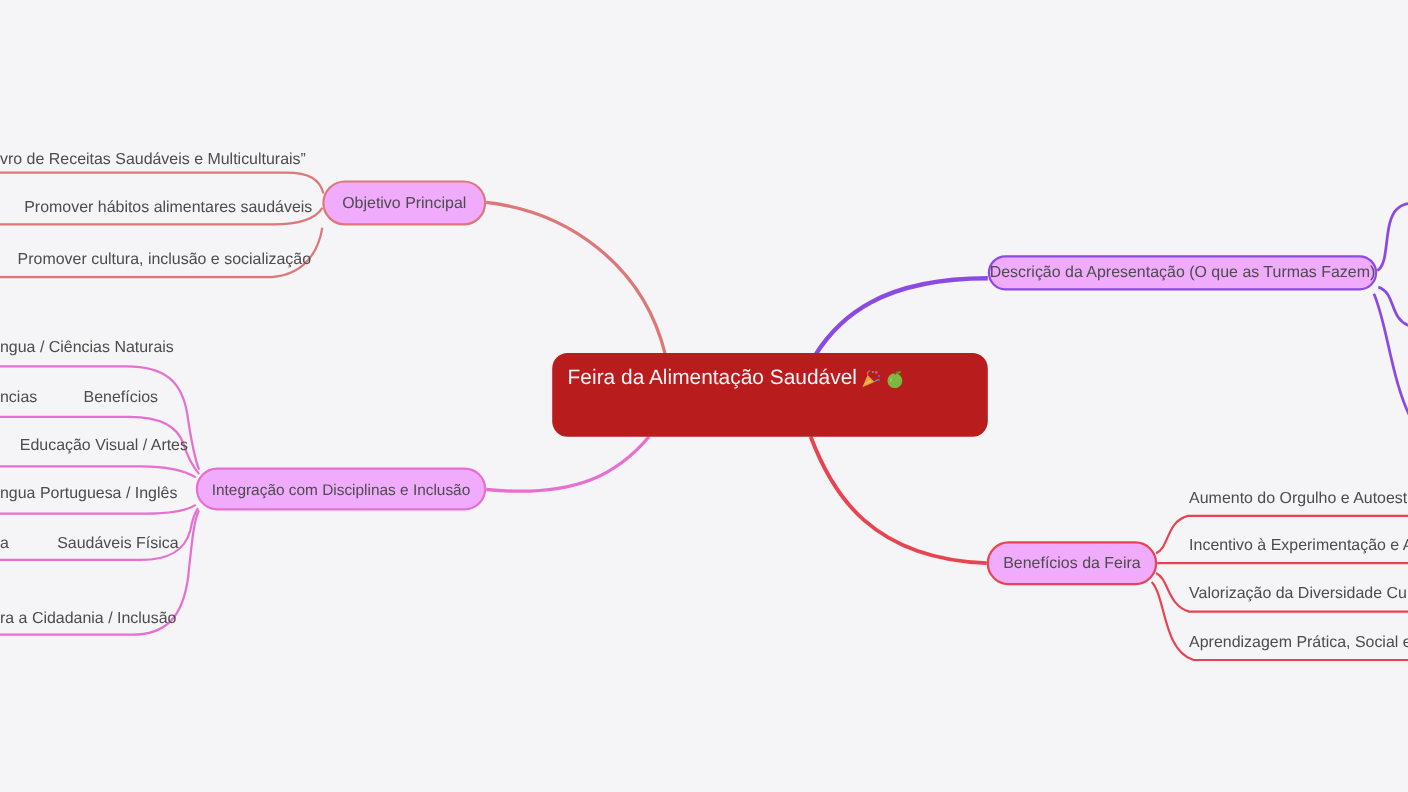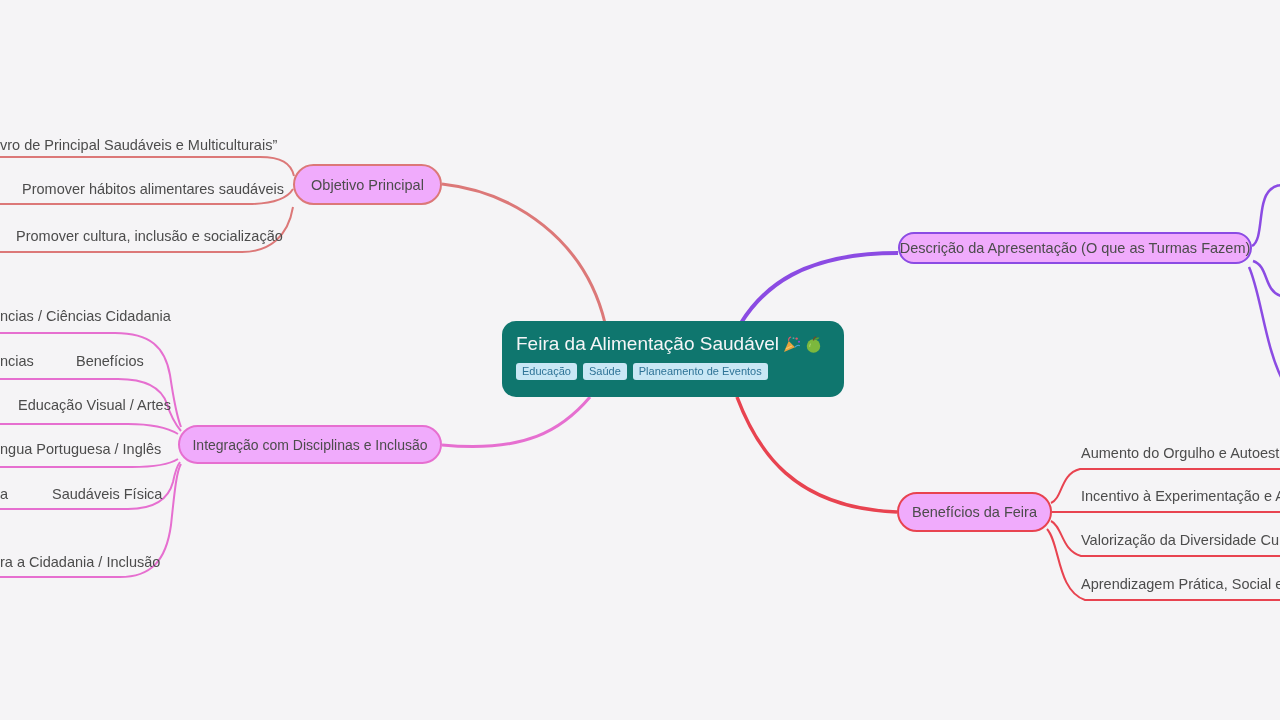--- a/index.html
+++ b/index.html
@@ -13,22 +13,22 @@
     position:absolute;box-sizing:border-box;background:#f0abfc;
     display:flex;align-items:center;justify-content:center;
     white-space:nowrap;color:#4C4C4C;font-size:14.5px;
     border-radius:21px;z-index:3;
   }
   .node--objetivo{left:293px;top:164px;width:149px;height:41px;border:2px solid #DC7878;}
   .node--integracao{left:178px;top:425px;width:264px;height:39px;border:2px solid #E66FD0;font-size:14px;}
   .node--descricao{left:898px;top:232px;width:354px;height:32px;border:2.5px solid #8B4BE3;}
   .node--beneficios{left:897px;top:492px;width:155px;height:40px;border:2.5px solid #E84350;}
   .center-node{
-    position:absolute;left:502px;top:321px;width:342px;height:76px;
-    background:#0f766e;border-radius:14px;z-index:4;box-sizing:border-box;
+    position:absolute;left:502px;top:321px;width:396px;height:76px;
+    background:#b91c1c;border-radius:14px;z-index:4;box-sizing:border-box;
     padding:11px 14px 0 14px;
   }
   .center-title{
     color:#F5F5F7;font-size:19px;line-height:24px;white-space:nowrap;
     display:flex;align-items:center;gap:3px;
   }
   .center-tags{display:flex;gap:6px;margin-top:7px;}
   .tag{
     background:#C9E7F5;color:#2E7396;font-size:11px;line-height:13px;
     padding:2px 6px;border-radius:3px;white-space:nowrap;
@@ -85,37 +85,32 @@
     </span>
     <span class="emoji-icon">
       <svg viewBox="0 0 24 24" width="19" height="19">
         <circle cx="12" cy="14" r="8.5" fill="#7CB83D"></circle>
         <path d="M12 7 C12 4.5 13.5 3 15.5 2.5" stroke="#6B4F2A" stroke-width="1.6" fill="none"></path>
         <path d="M13 5.5 C15.5 2.5 19 3 19.5 3.6 C18 6.2 15 6.4 13 5.5 Z" fill="#5B9E30"></path>
         <path d="M8.5 11 C7.5 12 7 13.5 7.2 15" stroke="#A5D36E" stroke-width="1.4" fill="none"></path>
       </svg>
     </span>
   </div>
-  <div class="center-tags">
-    <span class="tag">Educação</span>
-    <span class="tag">Saúde</span>
-    <span class="tag">Planeamento de Eventos</span>
-  </div>
 </div>
 
 <div class="node node--objetivo">Objetivo Principal</div>
 <div class="node node--integracao">Integração com Disciplinas e Inclusão</div>
 <div class="node node--descricao">Descrição da Apresentação (O que as Turmas Fazem)</div>
 <div class="node node--beneficios">Benefícios da Feira</div>
 
-<div class="lbl" style="left:0;top:136px">vro de Principal Saudáveis e Multiculturais”</div>
+<div class="lbl" style="left:0;top:136px">vro de Receitas Saudáveis e Multiculturais”</div>
 <div class="lbl" style="left:22px;top:180px">Promover hábitos alimentares saudáveis</div>
 <div class="lbl" style="left:16px;top:227px">Promover cultura, inclusão e socialização</div>
 
-<div class="lbl" style="left:0;top:307px">ncias / Ciências Cidadania</div>
+<div class="lbl" style="left:0;top:307px">ngua / Ciências Naturais</div>
 <div class="lbl" style="left:0;top:352px">ncias</div>
 <div class="lbl" style="left:76px;top:352px">Benefícios</div>
 <div class="lbl" style="left:18px;top:396px">Educação Visual / Artes</div>
 <div class="lbl" style="left:0;top:440px">ngua Portuguesa / Inglês</div>
 <div class="lbl" style="left:0;top:485px">a</div>
 <div class="lbl" style="left:52px;top:485px">Saudáveis Física</div>
 <div class="lbl" style="left:0;top:553px">ra a Cidadania / Inclusão</div>
 
 <div class="lbl" style="left:1081px;top:444px">Aumento do Orgulho e Autoestim</div>
 <div class="lbl" style="left:1081px;top:487px">Incentivo à Experimentação e Apr</div>

